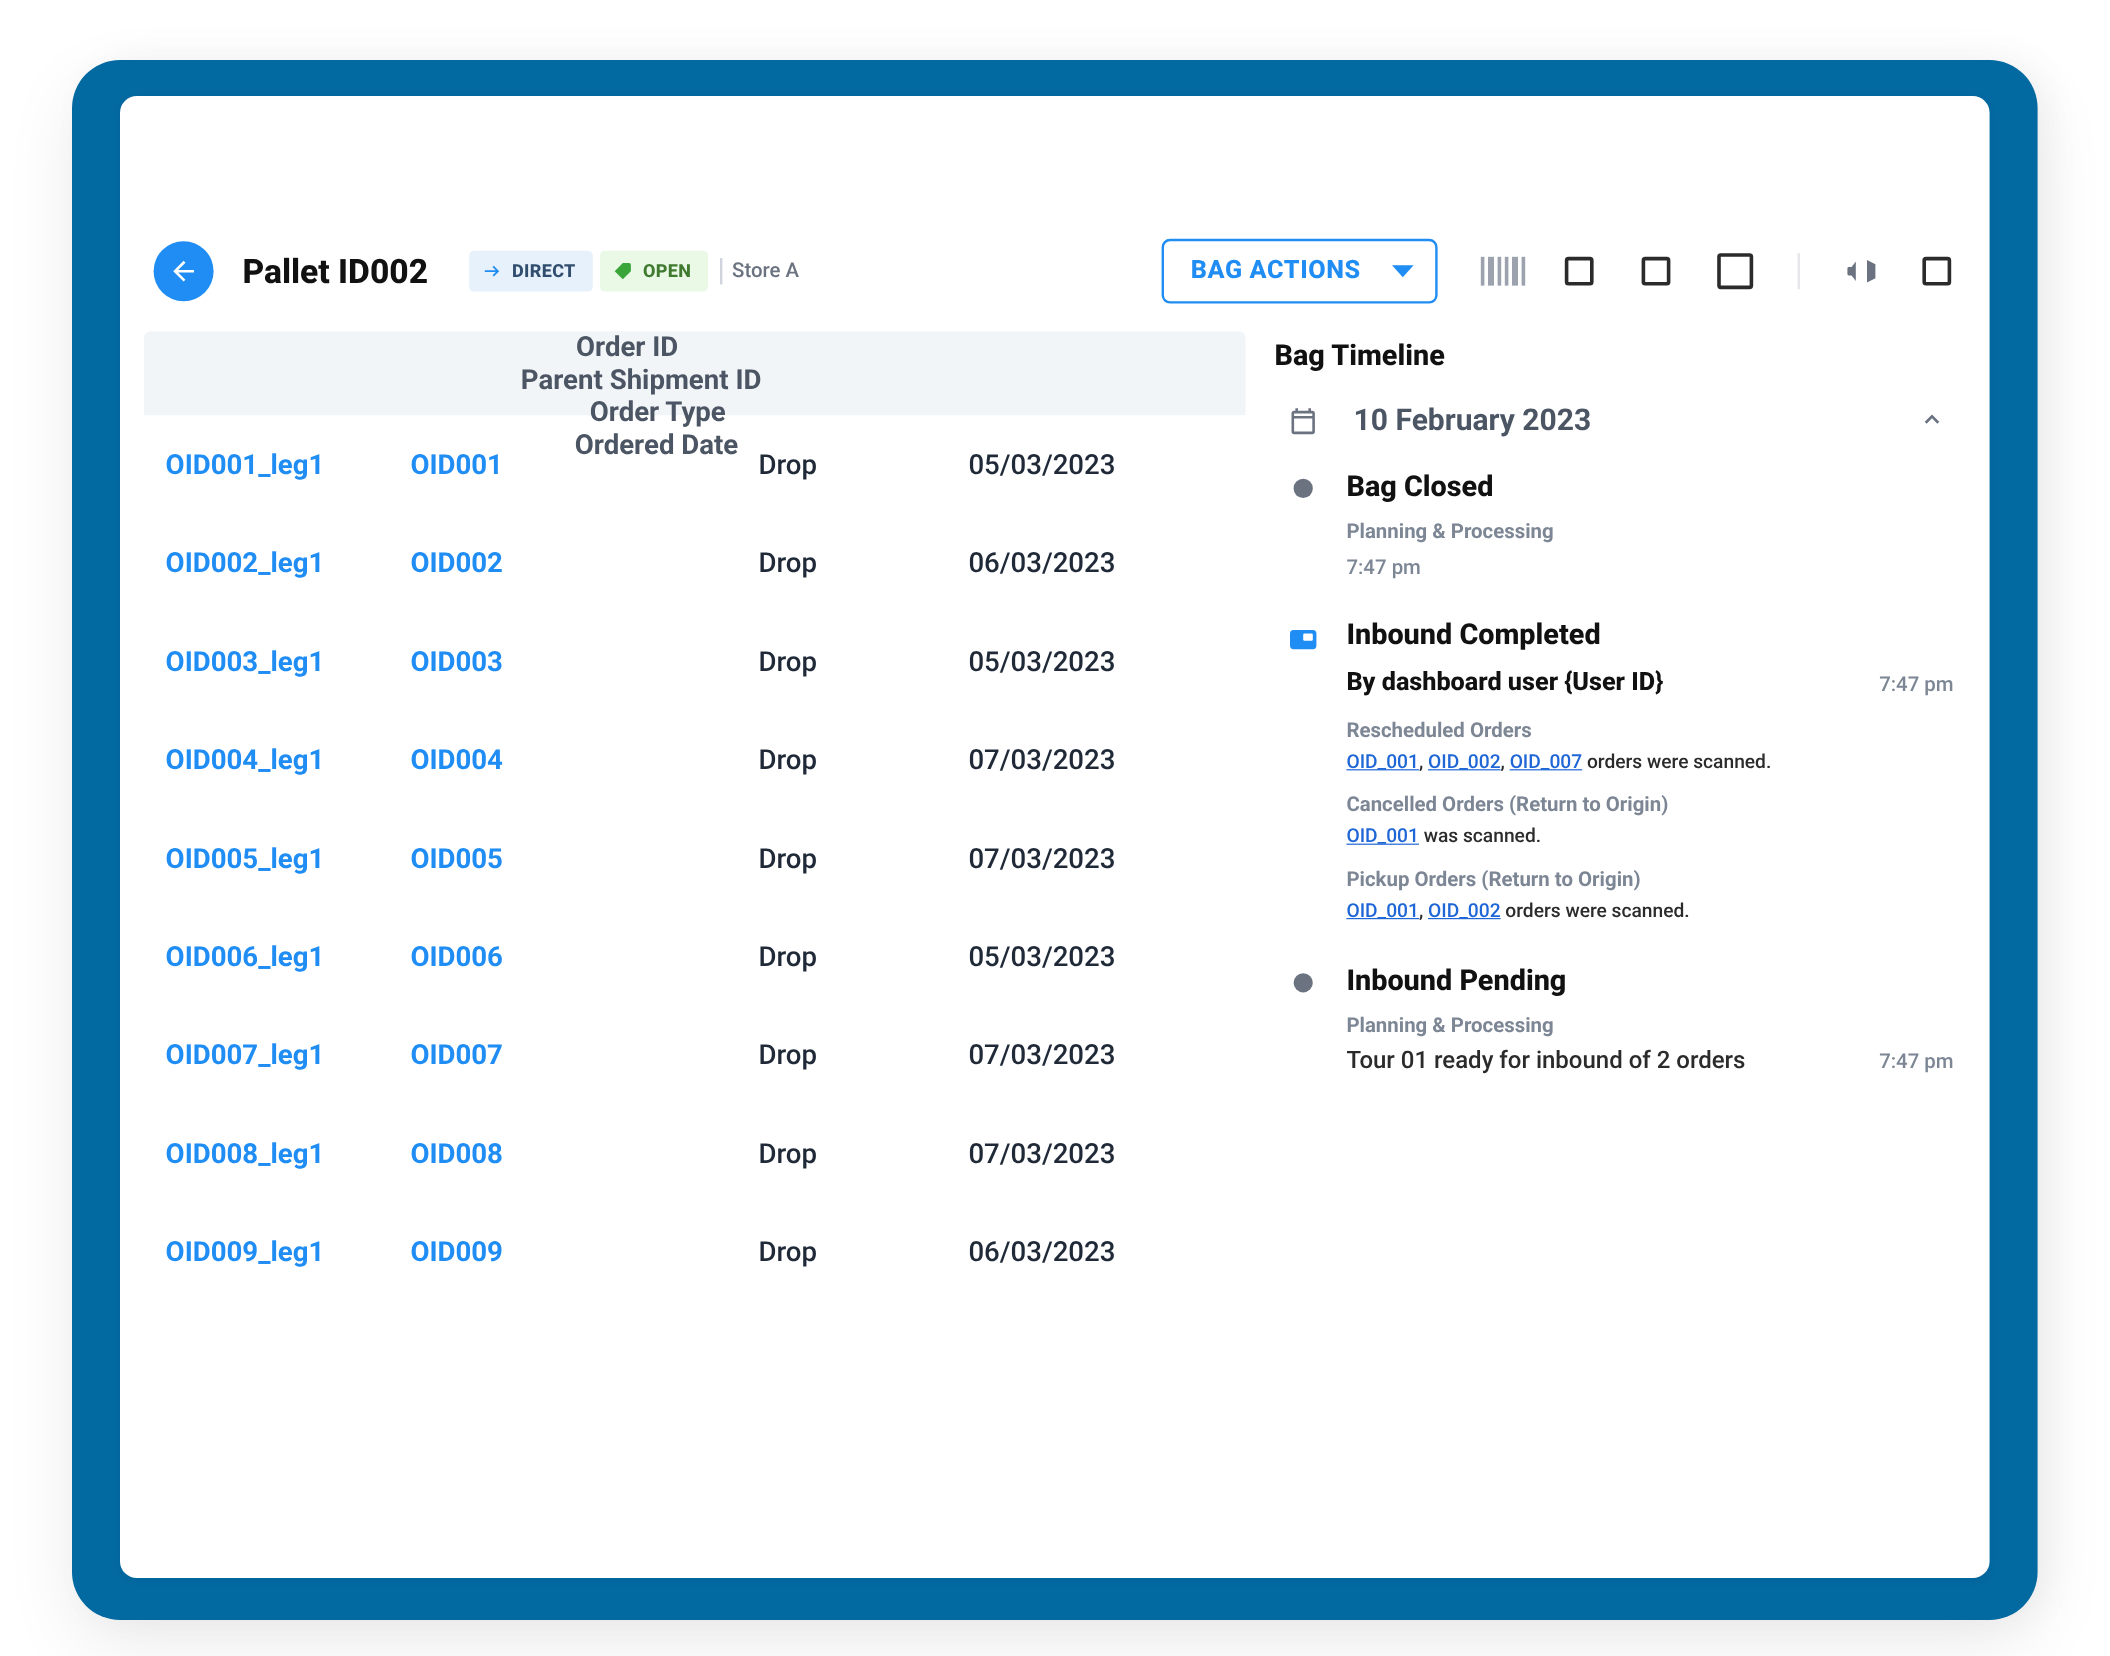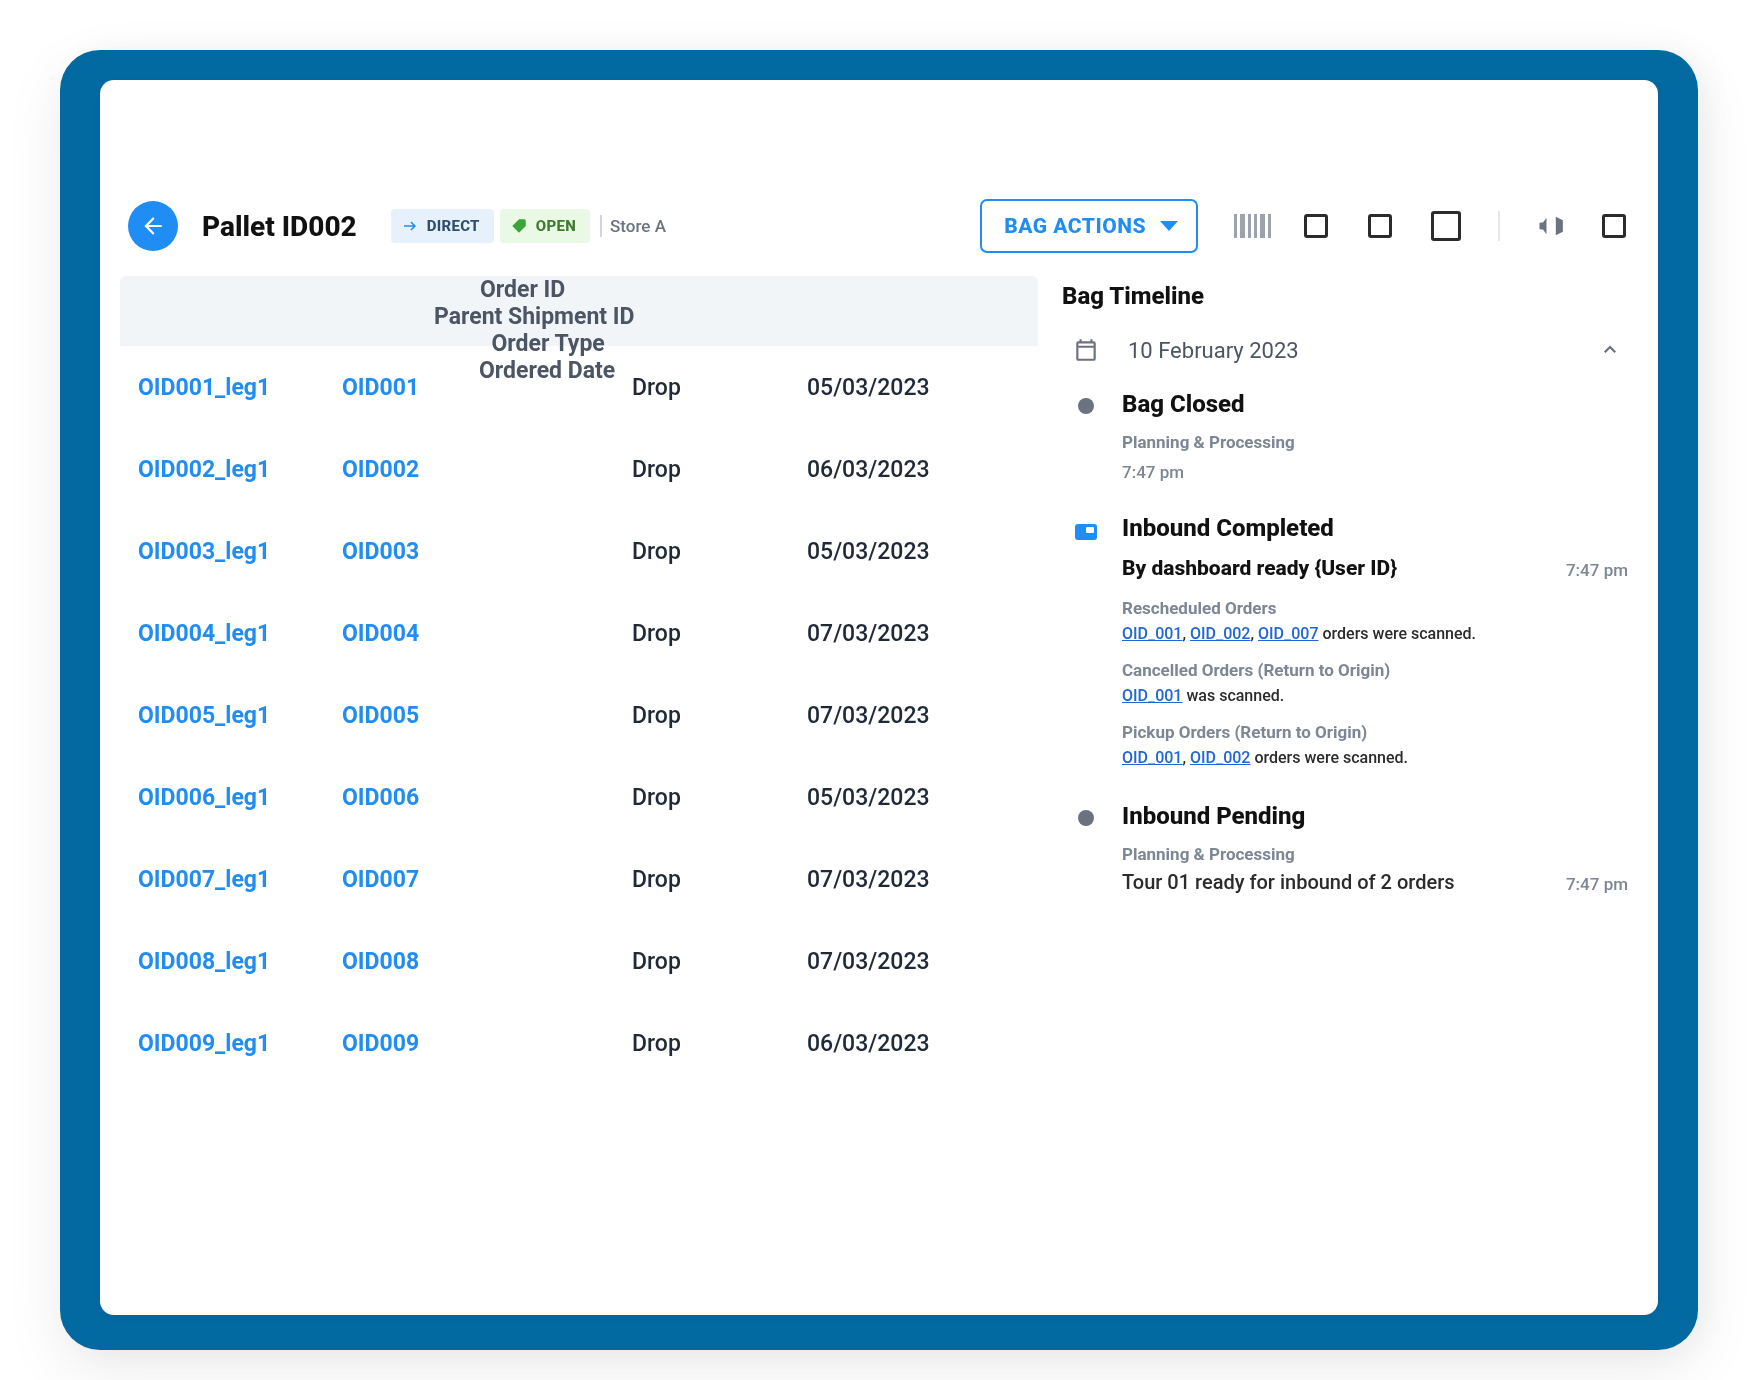--- a/index.html
+++ b/index.html
@@ -81,21 +81,21 @@
     display: inline-flex; align-items: center;
     border: 2px solid #1f8df3;
     border-radius: 7px;
     height: 54px;
     padding: 0 18px 0 22px;
     color: #1f8df3;
     font-weight: 800;
     font-size: 21px;
     letter-spacing: 0.5px;
     cursor: pointer;
-    gap: 14px;
+    gap: 26px;
     margin-left: 30px;
   }
   .bag-actions-btn .caret { width: 0; height: 0; border-left: 9px solid transparent; border-right: 9px solid transparent; border-top: 10px solid #1f8df3; }
   .toolbar-icons { display: flex; align-items: center; gap: 36px; margin-left: 40px; }
   .toolbar-icons .tb { width: 28px; height: 28px; color: #4b5563; cursor: pointer; display: flex; align-items: center; justify-content: center; }
   .toolbar-icons .tb.big { width: 32px; height: 32px; }
   .toolbar-icons .sep { width: 2px; height: 30px; background: #e5e7eb; }
   .sq { width: 24px; height: 24px; border: 3px solid #2b2b2b; border-radius: 3px; }
   .sq.big { width: 30px; height: 30px; }
   .barcode { display: inline-flex; gap: 3px; align-items: center; }
@@ -126,21 +126,21 @@
     padding: 0 12px;
   }
   .td { font-size: 23px; font-weight: 700; }
   .link { color: #1f8df3; cursor: pointer; }
   .td-plain { color: #1f2937; font-weight: 500; }
   .timeline-panel { width: 574px; flex-shrink: 0; padding-left: 8px; }
   .timeline-title { font-size: 24px; font-weight: 800; color: #111; margin-bottom: 18px; margin-top: 6px; }
   .date-row { display: flex; align-items: center; gap: 28px; padding: 8px 0 18px 10px; position: relative; }
   .date-row .cal-icon { width: 28px; height: 28px; color: #6b7280; display:flex; align-items:center; justify-content:center; }
   .date-row .cal-icon svg { width: 26px; height: 26px; fill: #6b7280; }
-  .date-text { font-size: 22px; color: #4b5563; font-weight: 400; }
+  .date-text { font-size: 25px; color: #4b5563; font-weight: 700; }
   .collapse-caret { position: absolute; right: 6px; top: 10px; width: 24px; height: 24px; cursor: pointer; display:flex; align-items:center; justify-content:center; }
   .collapse-caret svg { width: 18px; height: 18px; stroke: #6b7280; stroke-width: 3; fill: none; }
   .tl-list { display: flex; flex-direction: column; }
   .tl-item { display: flex; gap: 22px; padding: 8px 0 24px 10px; }
   .tl-marker { width: 28px; display: flex; justify-content: center; padding-top: 8px; flex-shrink: 0; }
   .tl-dot { width: 16px; height: 16px; background: #6b7280; border-radius: 50%; }
   .tl-square { width: 22px; height: 16px; background: #1f8df3; border-radius: 3px; position: relative; margin-top: 2px; }
   .tl-square::after { content:""; position:absolute; right:3px; top:3px; width:8px; height:6px; background:#fff; border-radius:1px; }
   .tl-body { flex: 1; }
   .tl-head { font-size: 24px; font-weight: 800; color: #111; margin-bottom: 14px; }
@@ -325,21 +325,21 @@
             </div>
           </div>
 
           <div class="tl-item">
             <div class="tl-marker">
                 <span class="tl-square"></span>
               </div>
             <div class="tl-body">
               <div class="tl-head">Inbound Completed</div>
               <div class="tl-by-row">
-                <div class="tl-by">By dashboard ready {User ID}</div>
+                <div class="tl-by">By dashboard user {User ID}</div>
                 <div class="tl-time">7:47 pm</div>
               </div>
 
               <div class="tl-group">
                 <div class="tl-group-label">Rescheduled Orders</div>
                 <div class="tl-group-text" id="resched-text"><span class="olink">OID_001</span>, <span class="olink">OID_002</span>, <span class="olink">OID_007</span> orders were scanned.</div>
               </div>
 
               <div class="tl-group">
                 <div class="tl-group-label">Cancelled Orders (Return to Origin)</div>

